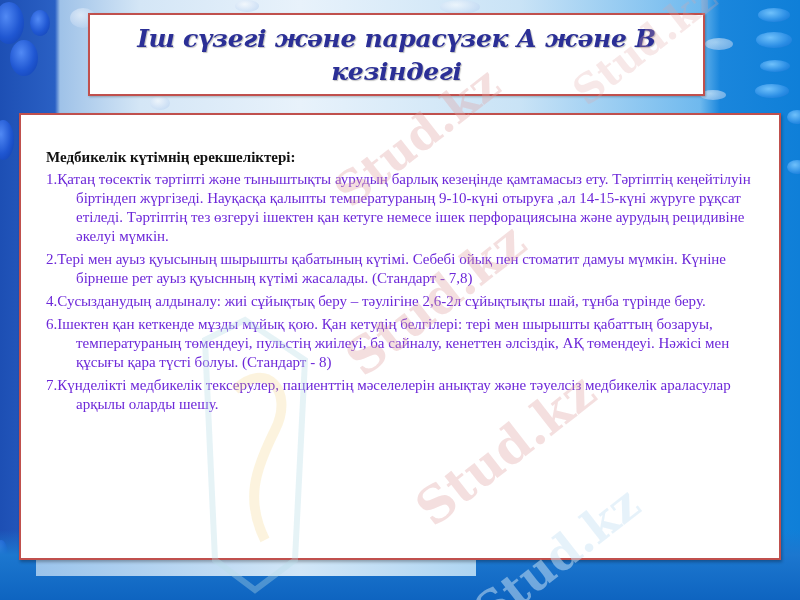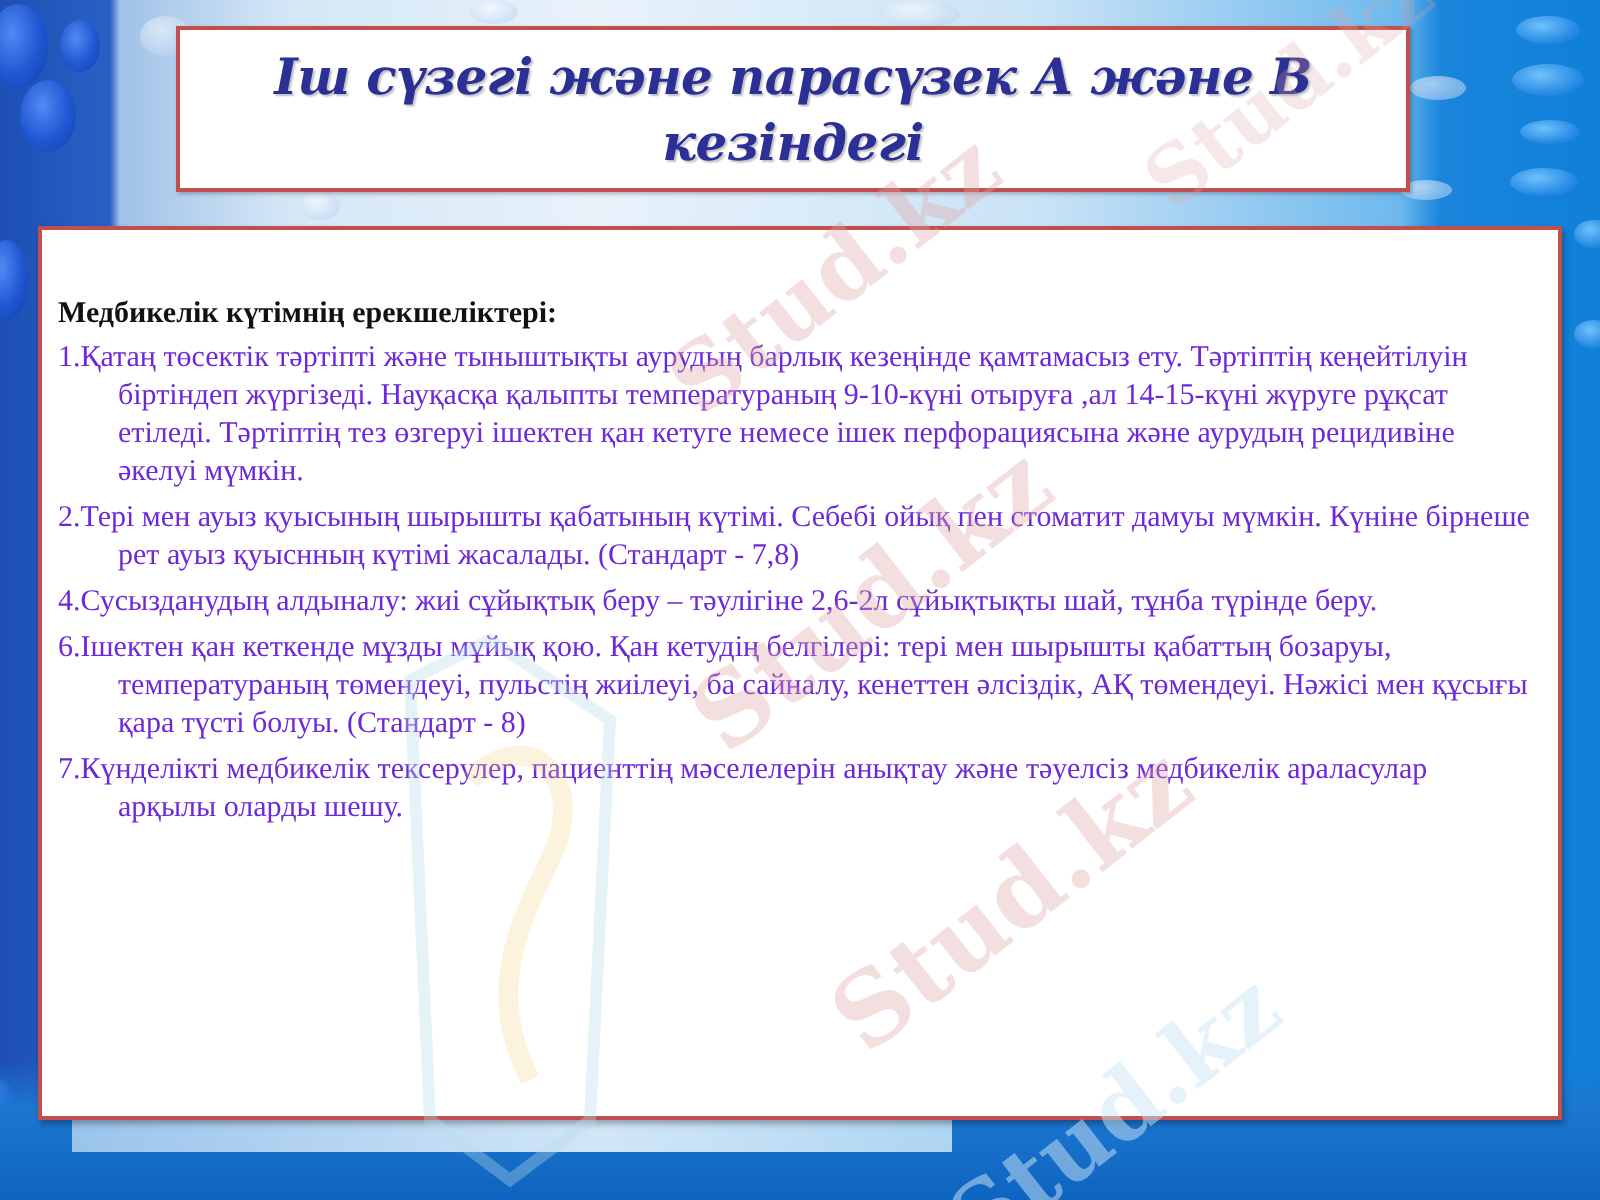--- a/index.html
+++ b/index.html
@@ -43,21 +43,21 @@
     }
     .title-text {
       color: #2b2f96; font-family: "DejaVu Serif", serif; font-style: italic; font-weight: bold;
       font-size: 25px; line-height: 33px; letter-spacing: -0.3px;
       text-shadow: 1px 1px 1px rgba(0,0,0,0.25);
     }
     .content-box {
       position: absolute; left: 19px; top: 113px; width: 762px; height: 447px;
       background: #ffffff; border: 2px solid #c0504d; box-sizing: border-box;
       box-shadow: 1px 2px 3px rgba(0,0,0,0.3);
-      padding: 33px 14px 0 8px;
+      padding: 33px 14px 0 25px;
     }
     .heading {
       font-family: "Liberation Serif", serif; font-weight: bold; font-size: 15px;
       color: #111; margin: 0 0 3px 0; line-height: 19px;
     }
     .item {
       font-family: "Liberation Serif", serif; font-size: 15px; line-height: 19px; color: #6d28d9;
       padding-left: 30px; text-indent: -30px; margin: 0 0 4px 0;
     }
     .item .num { display: inline; }

